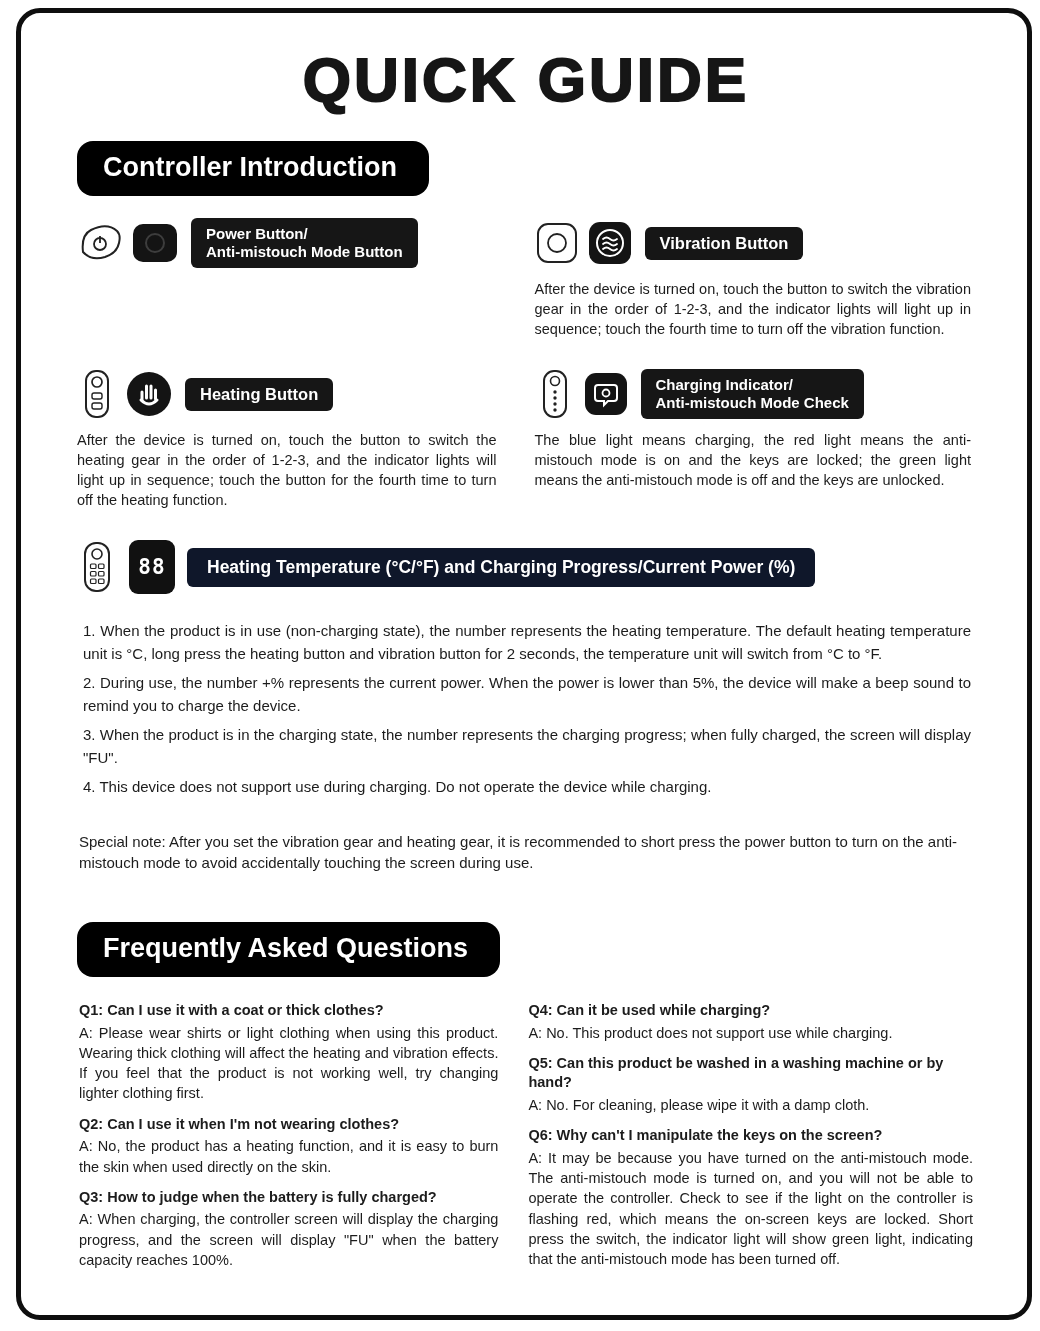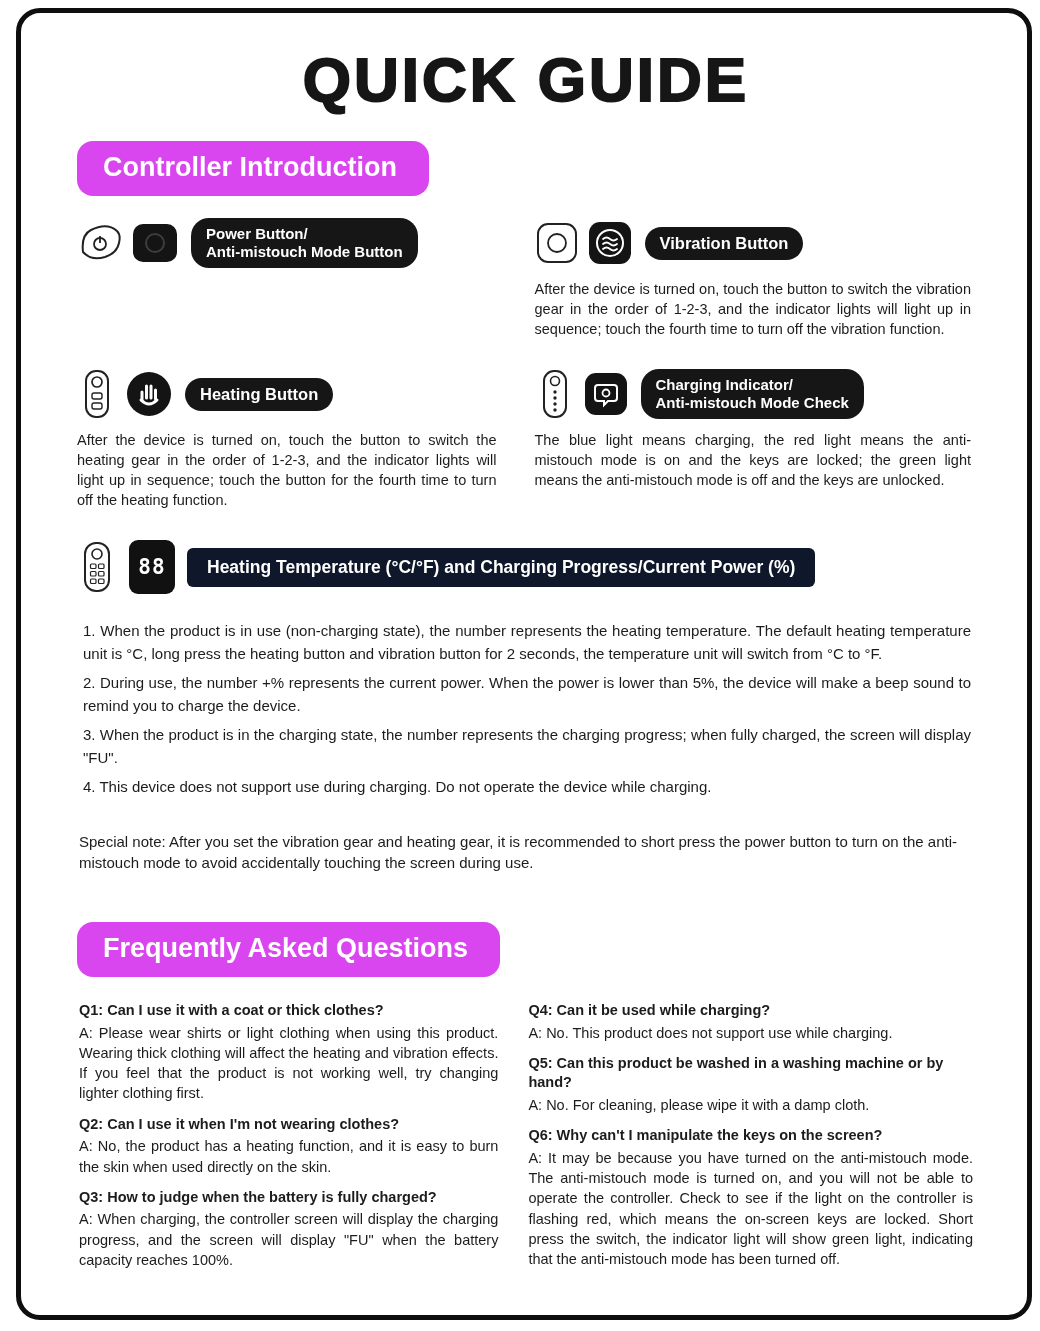--- a/index.html
+++ b/index.html
@@ -32,42 +32,42 @@
   .model-badge {
     display:block; width:fit-content;
     margin:12px auto 0;
     background:#141414; color:#ffffff;
     font-weight:bold; font-size:18px;
     padding:6px 24px;
     border-radius:11px;
   }
   
   .section-heading {
-    background:#d946ef; color:#fff;
+    background:#000000; color:#fff;
     width:fit-content;
     font-size:27px; font-weight:bold;
     padding:11px 32px 13px 26px;
     border-radius:16px;
     margin:30px 0 20px;
   }
   
   .intro-grid {
     display:grid;
     grid-template-columns:1fr 1.04fr;
     column-gap:34px;
     row-gap:28px;
     margin-top:6px;
   }
   .intro-item { min-width:0; }
   .item-head { display:flex; align-items:center; gap:9px; min-height:54px; }
   .icon { display:flex; align-items:center; justify-content:center; flex:0 0 auto; }
   .label-banner {
     background:#161616; color:#fff;
     font-weight:bold;
-    border-radius:18px;
+    border-radius:6px;
     padding:7px 15px;
     margin-left:4px;
   }
   .label-banner.two-line { display:flex; flex-direction:column; font-size:15px; line-height:1.2; }
   .label-banner.one-line { font-size:16.5px; }
   .item-desc {
     font-size:14.5px; line-height:1.38;
     margin-top:9px; text-align:justify;
     padding-right:4px;
   }

